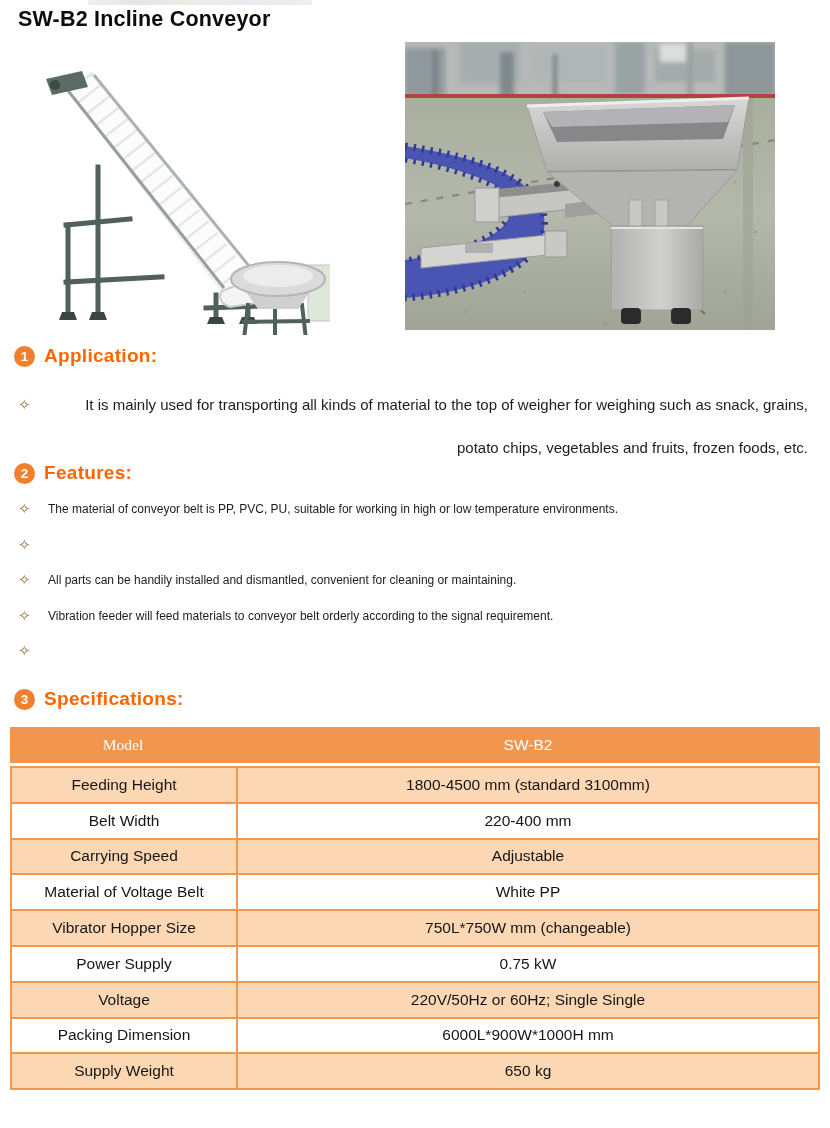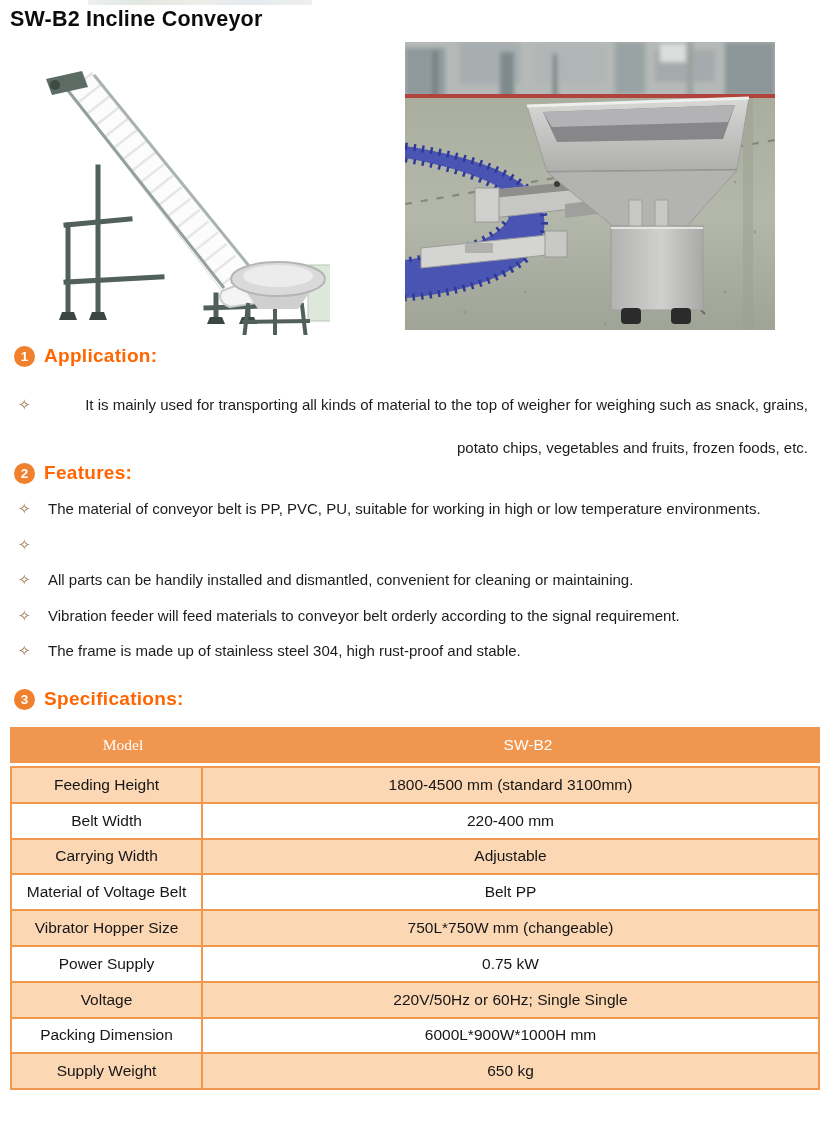--- a/index.html
+++ b/index.html
@@ -11,21 +11,21 @@
   .abs { position:absolute; }
 
   
   .top-fragment {
     left:88px; top:0; width:224px; height:5px; opacity:.75;
     background:linear-gradient(90deg,#e8ece8,#d9dfd9 22%,#e9e6e0 48%,#dfe4ea 70%,#e7eae6);
   }
 
   
   .page-title {
-    left:10px; top:7px; font-size:21.5px; font-weight:bold; color:#0c0c0c;
+    left:18px; top:7px; font-size:21.5px; font-weight:bold; color:#0c0c0c;
     letter-spacing:.2px;
   }
 
   
   .img-left  { left:10px;  top:55px; width:320px; height:280px; }
   .img-right { left:405px; top:42px; width:370px; height:288px; }
   .img-left svg, .img-right svg { display:block; }
 
   
   .section-head { left:14px; display:flex; align-items:center; gap:9px; height:24px; }
@@ -39,42 +39,42 @@
   
   .bullet-glyph {
     flex:0 0 32px; color:#9d7b52; font-size:15px; line-height:inherit; padding-left:2px;
   }
   .app-para { left:16px; top:383px; width:792px; display:flex; }
   .app-para .bullet-glyph { line-height:43px; }
   .app-para p { font-size:15px; line-height:43px; color:#1c1c1c;text-align:right; }
 
   .features-list { left:16px; top:499px; width:812px; list-style:none; }
   .features-list li { display:flex; line-height:20px; margin-bottom:15.5px; white-space:nowrap; }
-  .features-list li span.txt { font-size:15px; color:#1c1c1c; }
+  .features-list li span.txt { font-size:12px; color:#1c1c1c; }
   .features-list .bullet-glyph { line-height:20px; }
 
   .head-app  { top:344px; }
   .head-feat { top:461px; }
   .head-spec { top:687px; }
 
   
   .spec-table { left:10px; top:727px; width:810px; }
   .spec-thead {
     display:flex; height:36px; background:#F0964F; color:#ffffff;
     font-size:15.5px; margin-bottom:3px;
   }
   .spec-thead .c1, .spec-thead .c2 { display:flex; align-items:center; justify-content:center; }
   .spec-thead .c1 { width:226px;font-family:Liberation Serif, serif; }
   .spec-thead .c2 { flex:1; }
   table.spec-body { width:810px; border-collapse:collapse; table-layout:fixed; }
   table.spec-body td {
     border:2px solid #F2984C; height:35.8px; text-align:center;
     font-size:15.5px; color:#161616; padding:0 6px;
   }
-  table.spec-body td.c1 { width:191px; }
+  table.spec-body td.c1 { width:226px; }
   table.spec-body tr.alt td { background:#FCD7B4; }
 </style>
 </head>
 <body>
 
 <div class="abs top-fragment"></div>
 
 <h1 class="abs page-title">SW-B2 Incline Conveyor</h1>
 
 <div class="abs img-left">
@@ -233,21 +233,20 @@
   <li>
     <span class="bullet-glyph">✧</span>
     <span class="txt">All parts can be handily installed and dismantled, convenient for cleaning or maintaining.</span>
   </li>
   <li>
     <span class="bullet-glyph">✧</span>
     <span class="txt">Vibration feeder will feed materials to conveyor belt orderly according to the signal requirement.</span>
   </li>
   <li>
     <span class="bullet-glyph">✧</span>
-    <span class="txt">The frame is made up of stainless steel 304, high rust-proof and stable.</span>
   </li>
 </ul>
 
 <div class="abs section-head head-spec">
   <span class="badge">3</span>
   <span class="head-label">Specifications:</span>
 </div>
 
 <div class="abs spec-table">
   <div class="spec-thead">
@@ -258,26 +257,26 @@
     <tbody>
       <tr class="alt">
         <td class="c1">Feeding Height</td>
         <td>1800-4500 mm (standard 3100mm)</td>
       </tr>
       <tr>
         <td class="c1">Belt Width</td>
         <td>220-400 mm</td>
       </tr>
       <tr class="alt">
-        <td class="c1">Carrying Width</td>
+        <td class="c1">Carrying Speed</td>
         <td>Adjustable</td>
       </tr>
       <tr>
         <td class="c1">Material of Voltage Belt</td>
-        <td>Belt PP</td>
+        <td>White PP</td>
       </tr>
       <tr class="alt">
         <td class="c1">Vibrator Hopper Size</td>
         <td>750L*750W mm (changeable)</td>
       </tr>
       <tr>
         <td class="c1">Power Supply</td>
         <td>0.75 kW</td>
       </tr>
       <tr class="alt">

